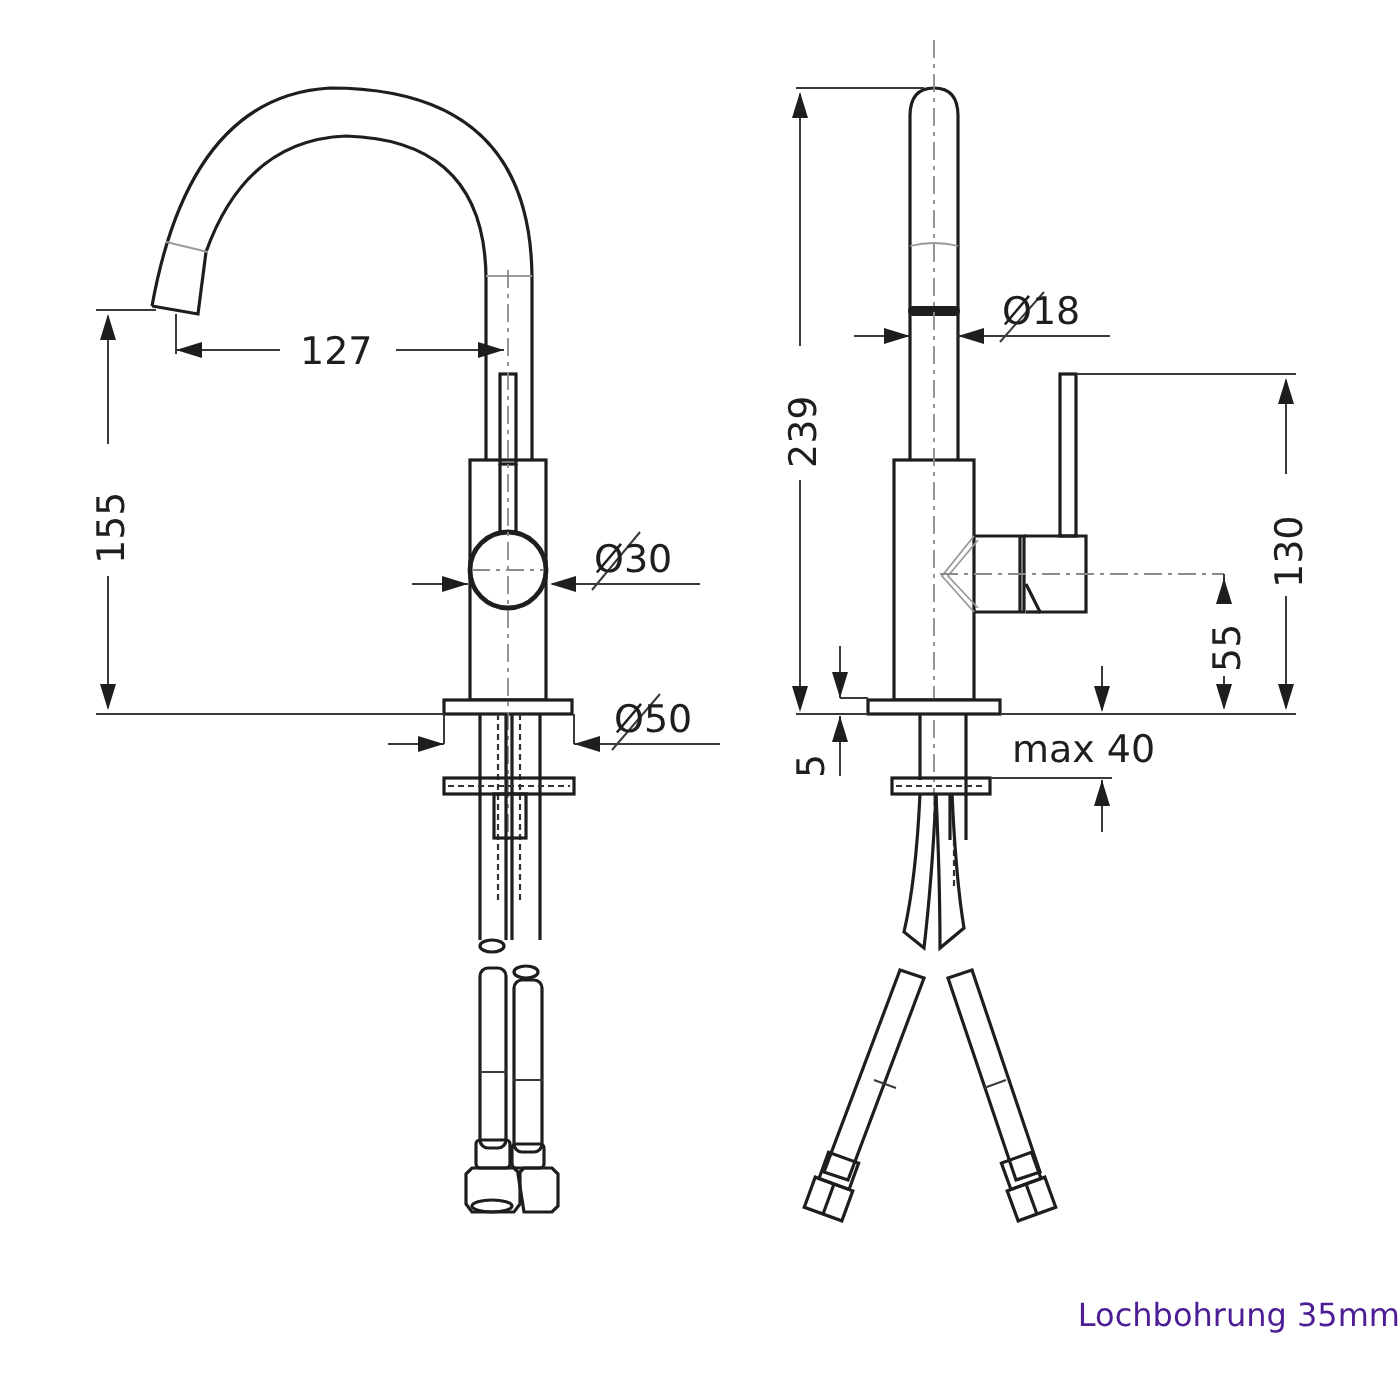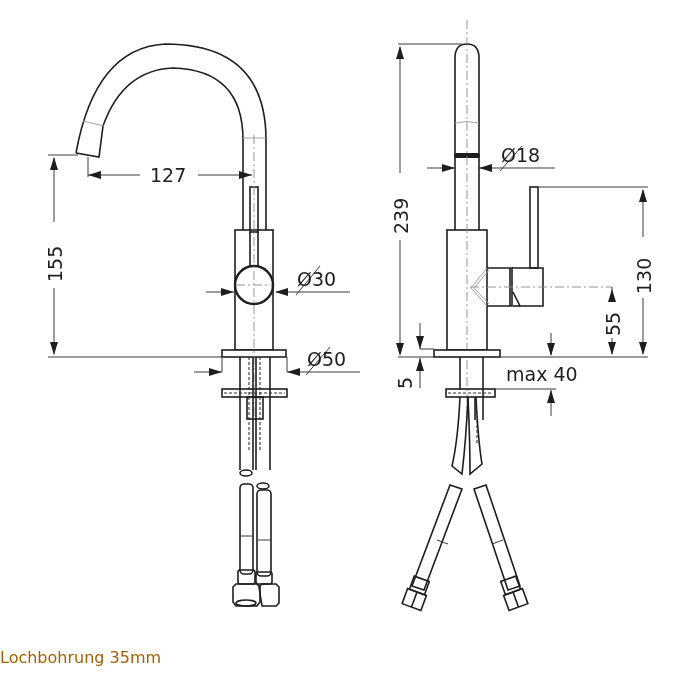--- a/index.html
+++ b/index.html
@@ -6,22 +6,22 @@
   body { width: 700px; height: 700px; overflow: hidden; position: relative; }
   svg { position: absolute; left: 0; top: 0; }
   .ln { stroke: #1e1e1e; stroke-width: 1.6; fill: none; }
   .thin { stroke: #3a3a3a; stroke-width: 1; fill: none; }
   .faint { stroke: #9a9a9a; stroke-width: 0.9; fill: none; }
   .center { stroke: #8a8a8a; stroke-width: 0.9; fill: none; stroke-dasharray: 9 3 2 3; }
   .hidden { stroke: #333; stroke-width: 1.1; fill: none; stroke-dasharray: 3 2; }
   .fillw { fill: #ffffff; stroke: #1e1e1e; stroke-width: 1.6; }
   .arrow { fill: #1e1e1e; }
   .dimtxt { font-family: "DejaVu Sans", sans-serif; font-size: 19px; fill: #1e1e1e; }
-  .caption { position: absolute; left: 0; width: 700px; top: 648px; text-align: left;
-             font-family: "DejaVu Sans", sans-serif; font-size: 16px; color: #a16207; }
+  .caption { position: absolute; left: 0; width: 700px; top: 648px; text-align: right;
+             font-family: "DejaVu Sans", sans-serif; font-size: 16px; color: #4c1d95; }
 </style>
 </head>
 <body>
 
 <svg width="700" height="700" viewBox="0 0 700 700">
 
   <g>
 
     <path class="ln" d="M 76 153 Q 95 48 165 44 Q 266 44 266 140 L 266 230"></path>
     <path class="ln" d="M 103 126 Q 123 70 173 68 Q 243 70 243 140 L 243 230"></path>

